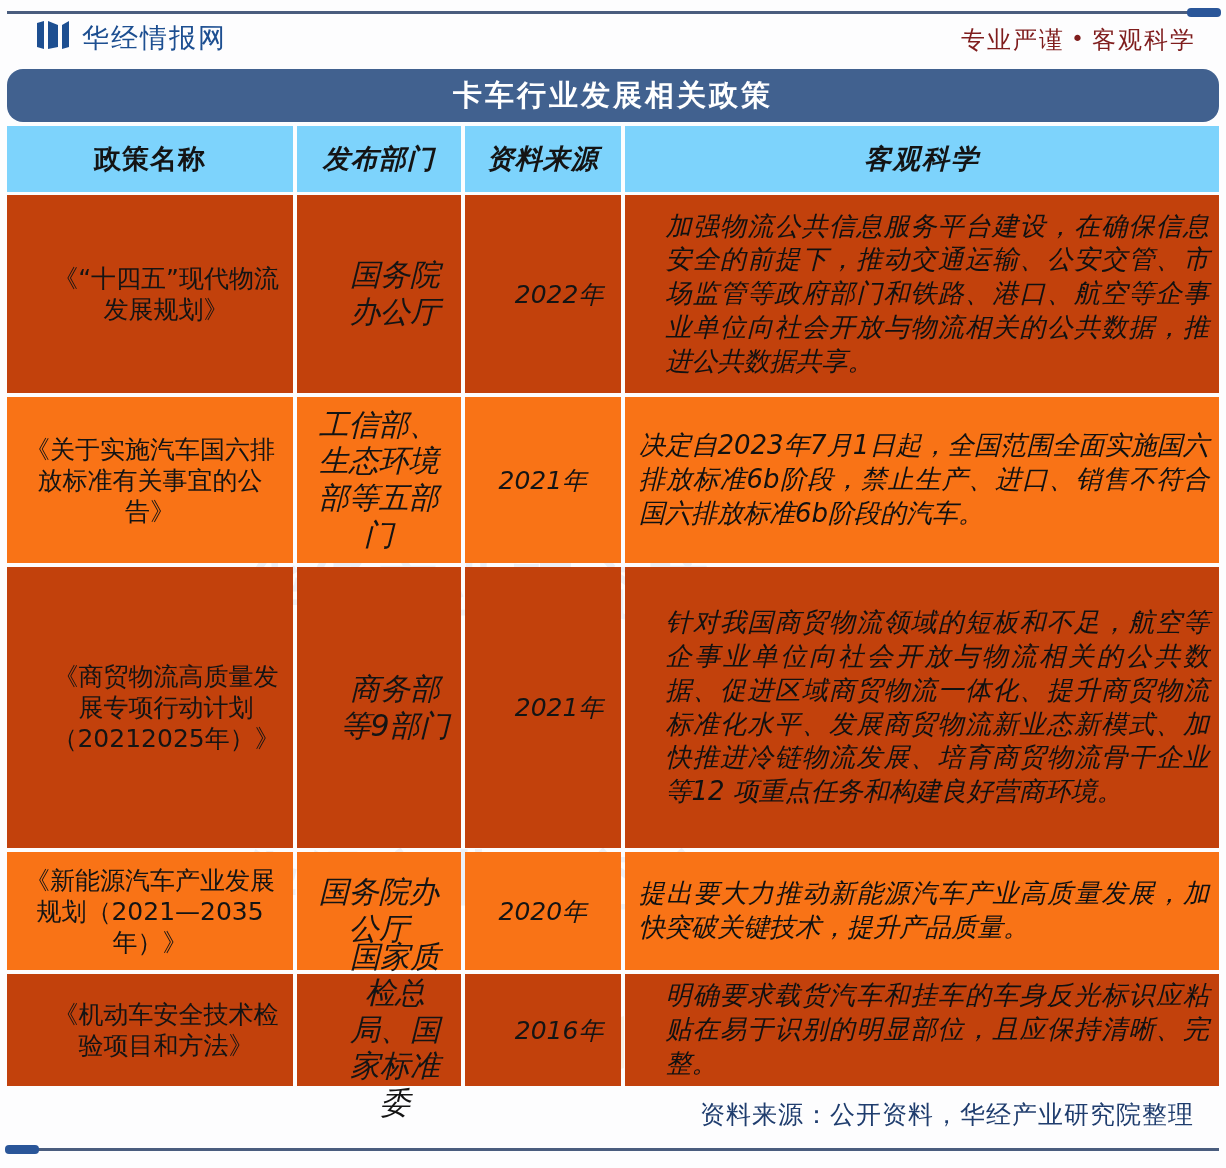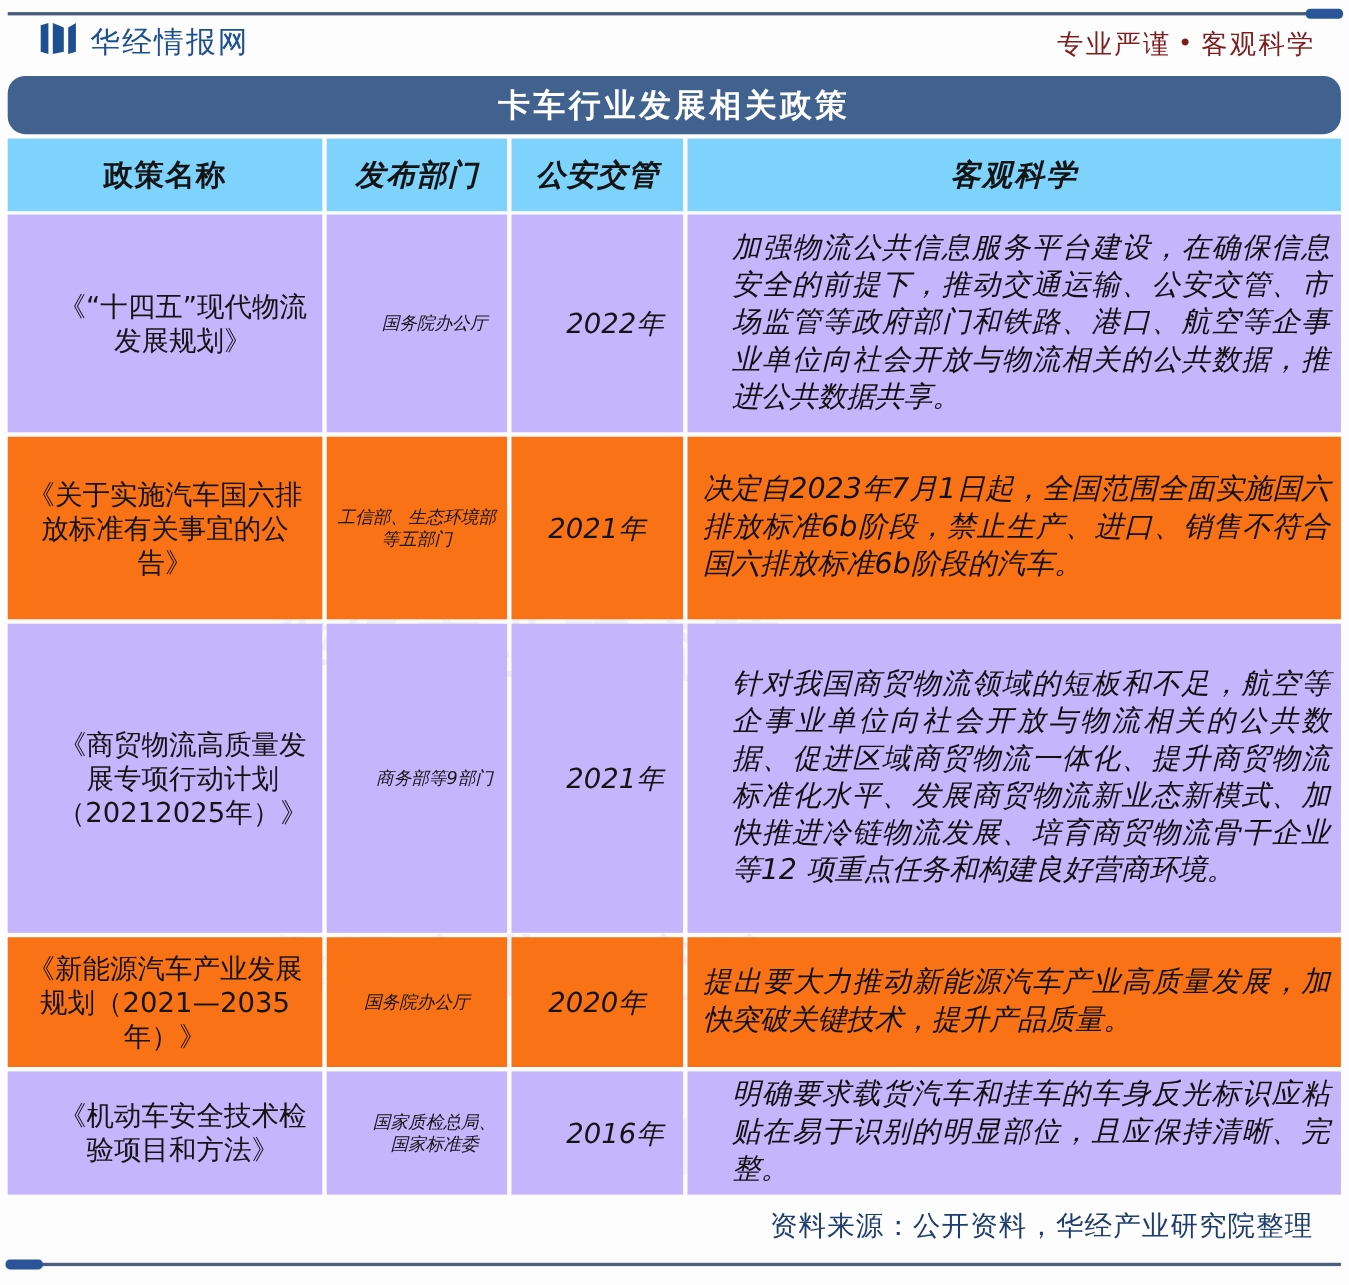--- a/index.html
+++ b/index.html
@@ -151,36 +151,36 @@
   }
   .row.head .cell span {
     font-size: 27px;
     font-weight: bold;
     color: #141414;
     letter-spacing: 1px;
   }
   .row.head .c4 span { letter-spacing: 2px; }
 
   
-  .row.shaded .cell { background: #c4b5fd; padding-left: 40px; }
+  .row.shaded .cell { background: #c2410c; padding-left: 40px; }
   .row.plain  .cell { background: #f97316; }
 
   .cell-title, .cell-dept, .cell-year {
     justify-content: center;
     text-align: center;
   }
   .cell-title span {
     font-size: 25px;
     color: #141414;
     line-height: 1.24;
     display: block;
     text-align: center;
   }
   .cell-dept span {
-    font-size: 16px;
+    font-size: 30px;
     color: #141414;
     line-height: 1.22;
     display: block;
     text-align: center;
   }
   .cell-year span {
     font-size: 25px;
     color: #141414;
     text-align: center;
     display: block;
@@ -263,21 +263,21 @@
   <div class="table">
 
     <div class="row head">
       <div class="cell c1">
           <span>政策名称</span>
         </div>
       <div class="cell c2">
           <span>发布部门</span>
         </div>
       <div class="cell c3">
-          <span>公安交管</span>
+          <span>资料来源</span>
         </div>
       <div class="cell c4">
           <span>客观科学</span>
         </div>
     </div>
 
     <div class="row shaded" style="height:198px">
       <div class="cell c1 cell-title">
           <span>《“十四五”现代物流发展规划》</span>
         </div>

